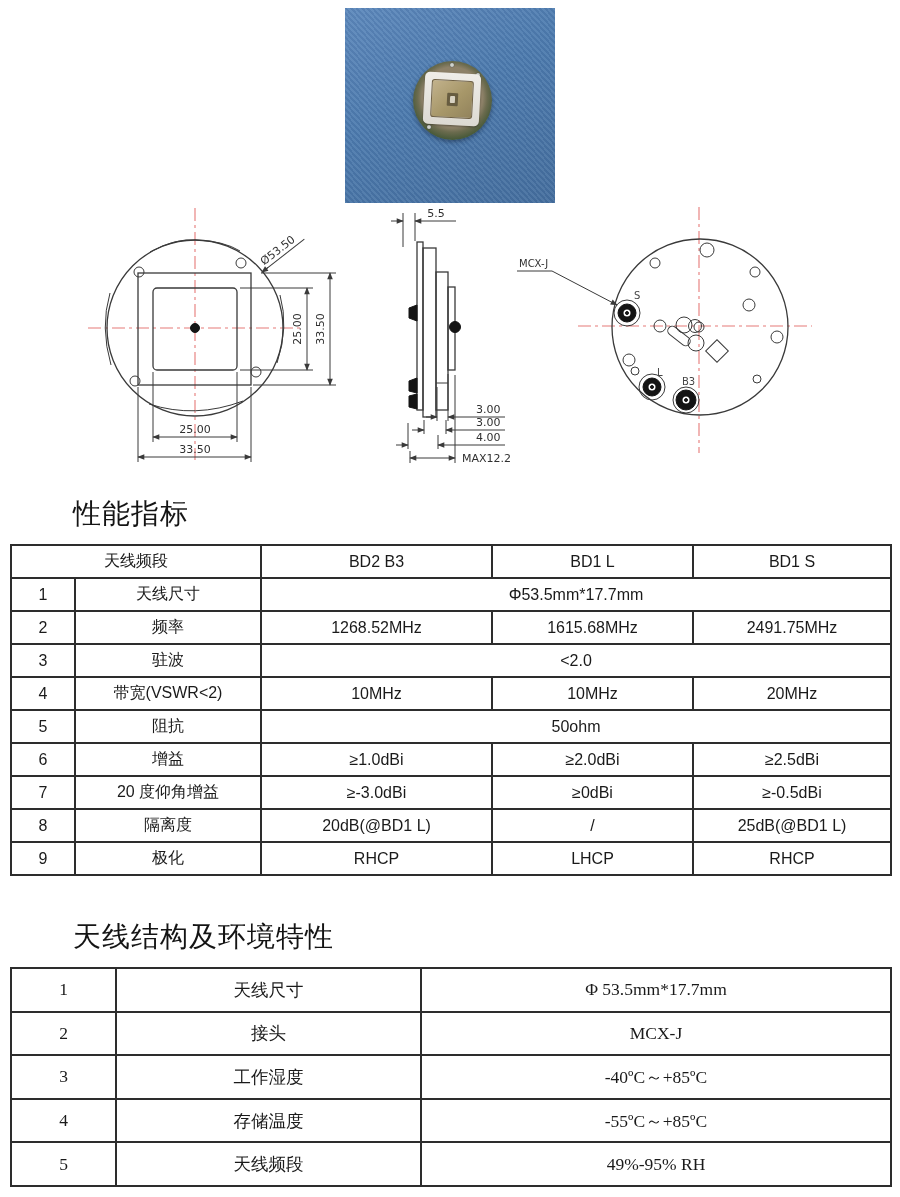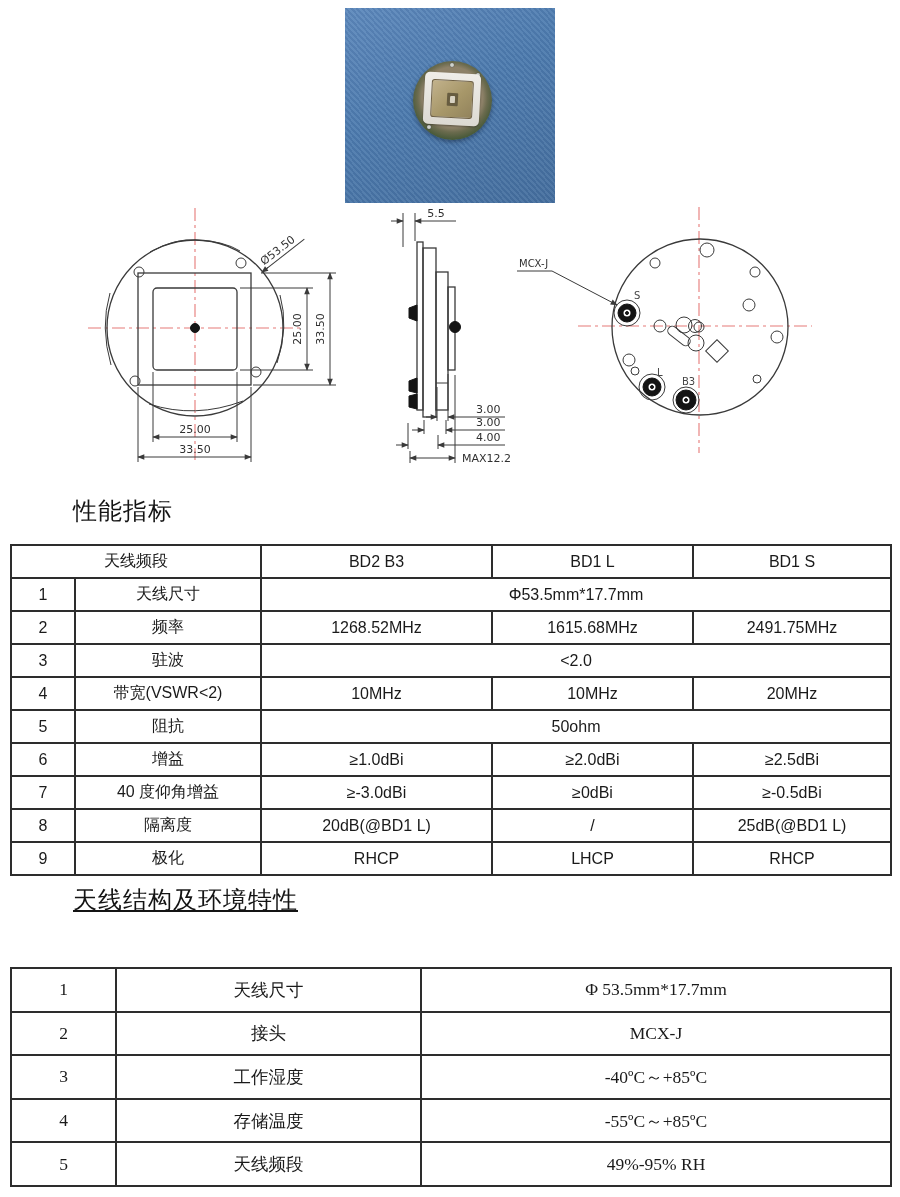--- a/index.html
+++ b/index.html
@@ -45,25 +45,25 @@
   .cad { position:absolute; left:0; top:195px; }
   .cad text { font-family:"DejaVu Sans", sans-serif; font-size:11px; fill:#303030; }
   .cad .lbl { font-size:10px; fill:#454545; }
   .shape { fill:none; stroke:#3a3a3a; stroke-width:1.3; }
   .thin  { fill:none; stroke:#3a3a3a; stroke-width:1; }
   .blk   { fill:#141414; stroke:#141414; }
   .cl    { stroke:#e57a78; stroke-width:1.1; fill:none; stroke-dasharray:13 4 3 4; }
 
   
   .sec-title {
-    position:absolute; left:73px; font-size:24px; letter-spacing:1px;
+    position:absolute; left:73px; font-size:28px; letter-spacing:1px;
     color:#141414; font-weight:500; font-family:"Liberation Sans", sans-serif;
   }
   #title1 { top:495px; }
-  #title2 { top:884px;text-decoration:underline; }
+  #title2 { top:918px; }
 
   
   table.spec { position:absolute; left:10px; width:880px; border-collapse:collapse; table-layout:fixed; }
   table.spec td { border:2px solid #2d2d2d; text-align:center; vertical-align:middle; padding:0 4px; }
   #table1 { top:544px; font-size:16px; }
   #table1 tr { height:33px; }
   #table2 { top:967px; font-family:"Liberation Serif", serif; font-size:17.5px; }
   #table2 tr { height:43.6px; }
 </style>
 </head>
@@ -275,21 +275,21 @@
     </tr>
     <tr>
       <td>6</td>
       <td>增益</td>
       <td>≥1.0dBi</td>
       <td>≥2.0dBi</td>
       <td>≥2.5dBi</td>
     </tr>
     <tr>
       <td>7</td>
-      <td>40 度仰角增益</td>
+      <td>20 度仰角增益</td>
       <td>≥-3.0dBi</td>
       <td>≥0dBi</td>
       <td>≥-0.5dBi</td>
     </tr>
     <tr>
       <td>8</td>
       <td>隔离度</td>
       <td>20dB(@BD1 L)</td>
       <td>/</td>
       <td>25dB(@BD1 L)</td>

